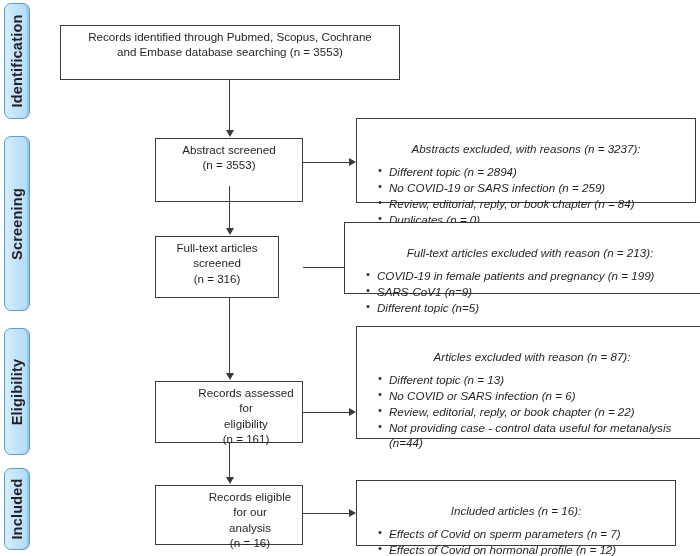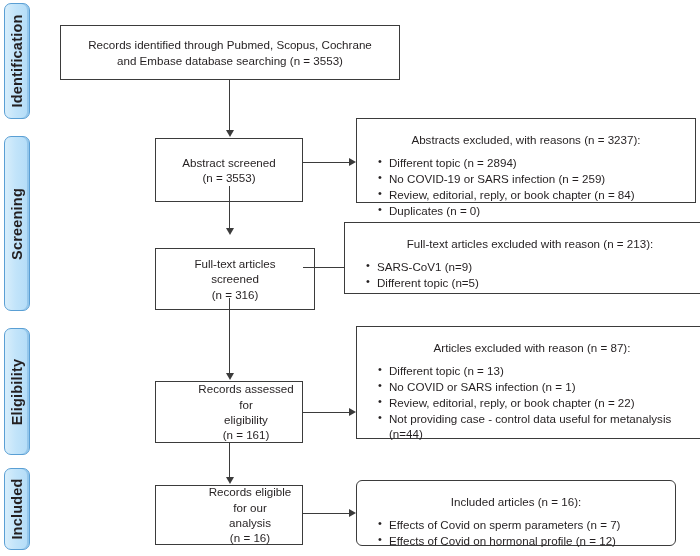--- a/index.html
+++ b/index.html
@@ -50,29 +50,30 @@
     position: absolute;
     box-sizing: border-box;
     border: 1px solid #3b3b3b;
     background: #ffffff;
     font-size: 11.6px;
     line-height: 1.32;
     color: #231f20;
   }
   .box.center {
     display: flex;
-    align-items: center;
+    align-items: flex-start;
     justify-content: center;
     text-align: center;
     padding: 3px 6px;
   }
   .box.center .line { display: block; }
 
   .box.reasons {
-    padding: 13px 8px 6px 8px;
+    padding: 22px 8px 6px 8px;
+    font-style: italic;
   }
   .reasons-title {
     text-align: center;
     display: block;
     margin-bottom: 1px;
     white-space: nowrap;
   }
   .reasons ul {
     margin: 8px;
     padding: 0 0 0 16px;
@@ -167,34 +168,35 @@
       <li>Different topic (n = 2894)</li>
       <li>No COVID-19 or SARS infection  (n = 259)</li>
       <li>Review, editorial,  reply, or book chapter (n = 84)</li>
       <li>Duplicates  (n = 0)</li>
     </ul>
   </div>
 
   <div class="v-line" style="left:229px; top:186px; height:44px;"></div>
   <div class="arrow-down" style="left:226px; top:228px;"></div>
 
-  <div class="box center" style="left:155px; top:248px; width:160px; height:62px;">
+  <div class="box center" style="left:155px; top:236px; width:124px; height:62px;">
     <div>
       <span class="line">Full-text articles</span>
       <span class="line">screened</span>
       <span class="line">(n = 316)</span>
     </div>
   </div>
 
   <div class="h-line" style="left:303px; top:267px; width:48px;"></div>
   <div class="arrow-right" style="left:349px; top:263px;"></div>
 
   <div class="box reasons" style="left:344px; top:222px; width:372px; height:72px;">
     <span class="reasons-title">Full-text articles  excluded with  reason (n = 213):</span>
     <ul>
+      <li>COVID-19 in  female patients and pregnancy (n = 199)</li>
       <li>SARS-CoV1 (n=9)</li>
       <li>Different topic (n=5)</li>
     </ul>
   </div>
 
   <div class="v-line" style="left:229px; top:298px; height:78px;"></div>
   <div class="arrow-down" style="left:226px; top:373px;"></div>
 
   <div class="box center" style="left:155px; top:381px; width:148px; height:62px;padding-left:40px;">
     <div>
@@ -204,41 +206,41 @@
     </div>
   </div>
 
   <div class="h-line" style="left:303px; top:412px; width:48px;"></div>
   <div class="arrow-right" style="left:349px; top:408px;"></div>
 
   <div class="box reasons" style="left:356px; top:326px; width:352px; height:113px;">
     <span class="reasons-title">Articles  excluded with  reason (n = 87):</span>
     <ul>
       <li>Different topic (n = 13)</li>
-      <li>No COVID or SARS infection (n = 1)</li>
+      <li>No COVID or SARS infection (n = 6)</li>
       <li>Review, editorial,  reply, or book chapter (n = 22)</li>
       <li>Not providing  case - control data useful for metanalysis (n=44)</li>
     </ul>
   </div>
 
   <div class="v-line" style="left:229px; top:443px; height:37px;"></div>
   <div class="arrow-down" style="left:226px; top:477px;"></div>
 
   <div class="box center" style="left:155px; top:485px; width:148px; height:60px;padding-left:48px;">
     <div>
       <span class="line">Records eligible  for our</span>
       <span class="line">analysis</span>
       <span class="line">(n = 16)</span>
     </div>
   </div>
 
   <div class="h-line" style="left:303px; top:513px; width:48px;"></div>
   <div class="arrow-right" style="left:349px; top:509px;"></div>
 
-  <div class="box reasons" style="left:356px; top:480px; width:320px; height:66px;border-radius:6px;">
+  <div class="box reasons" style="left:356px; top:480px; width:320px; height:66px;">
     <span class="reasons-title">Included  articles (n = 16):</span>
     <ul>
       <li>Effects of Covid  on sperm parameters (n = 7)</li>
       <li>Effects of Covid  on hormonal profile  (n = 12)</li>
     </ul>
   </div>
 
 </div>
 
 </body></html>

